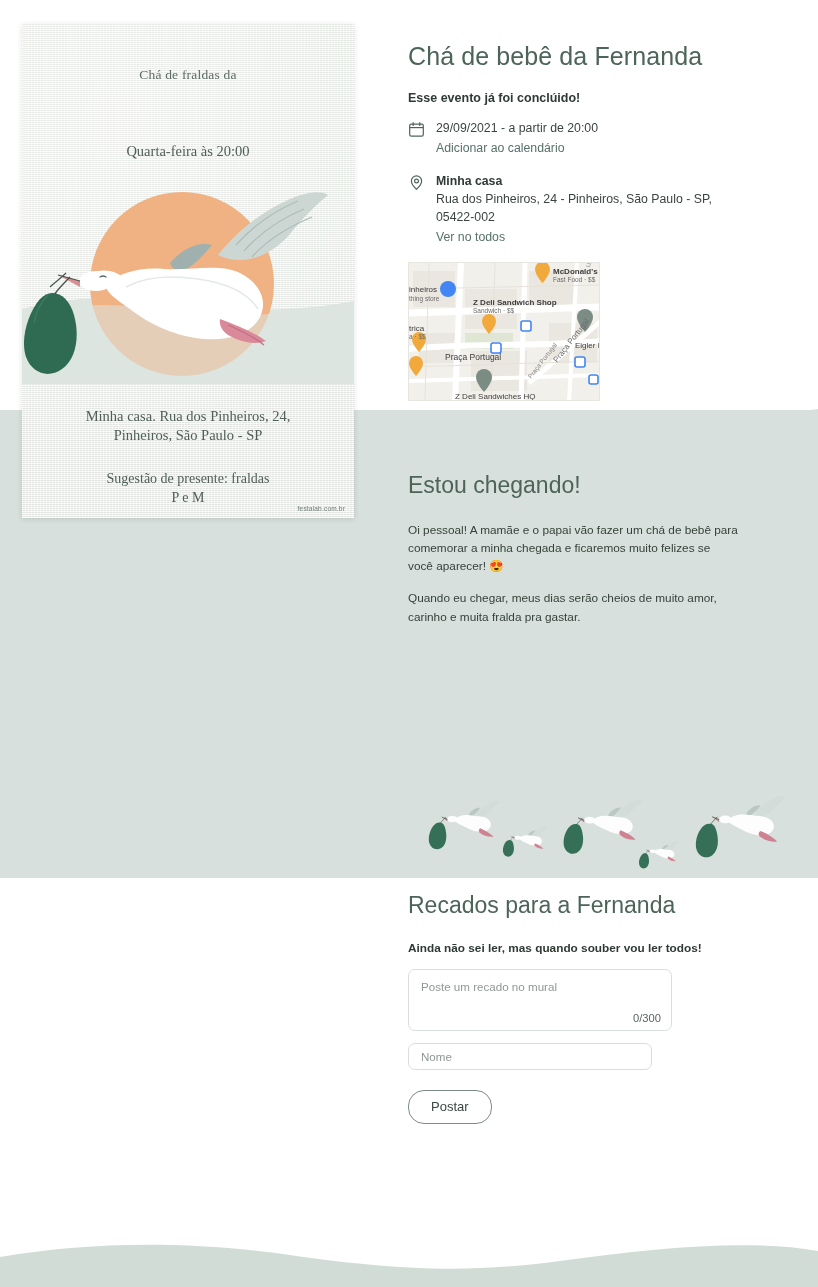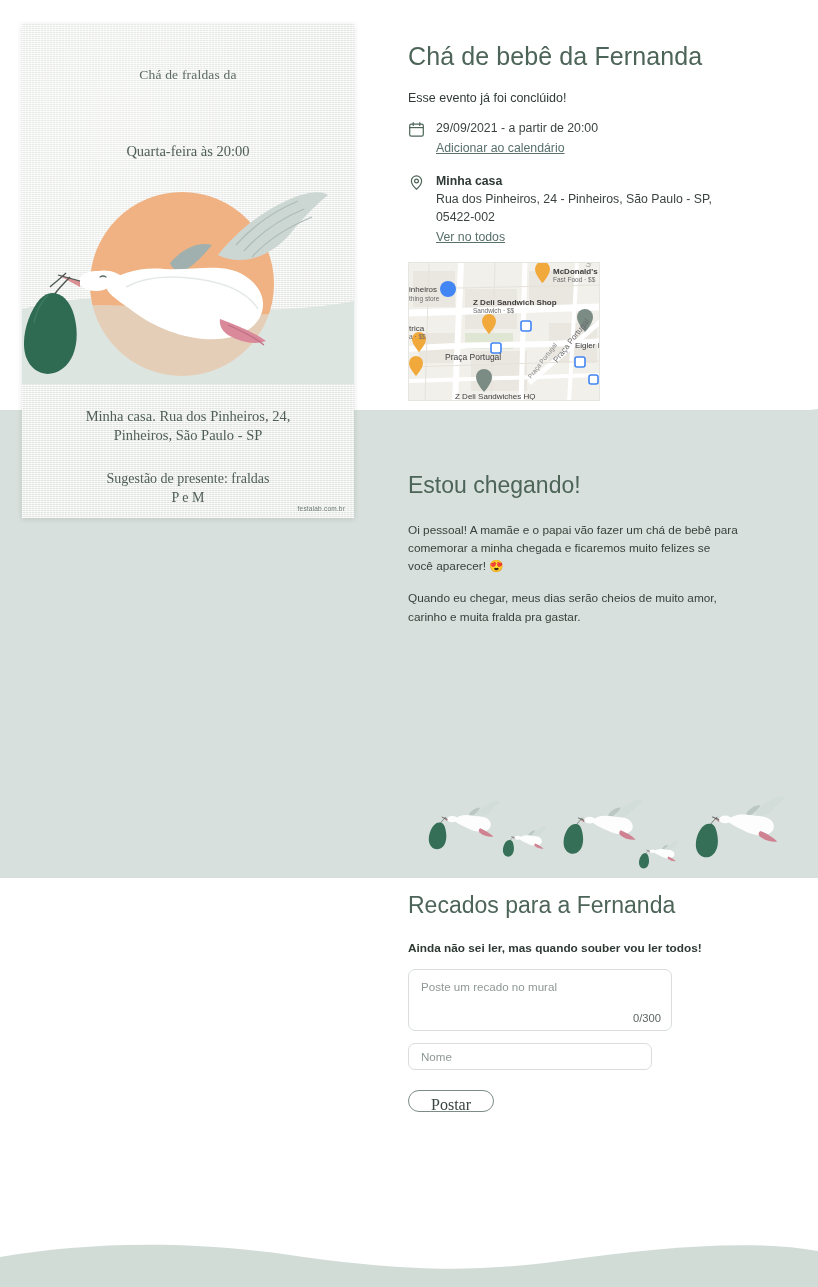--- a/index.html
+++ b/index.html
@@ -157,21 +157,21 @@
   }
   .event-title {
     font-size: 25px;
     font-weight: 400;
     color: #4d6458;
     letter-spacing: 0.1px;
     margin-bottom: 20px;
   }
   .event-status {
     font-size: 12.5px;
-    font-weight: normal;
+    font-weight: bold;
     color: #2f3a35;
     margin-bottom: 15px;
   }
   .info-row {
     display: flex;
     align-items: flex-start;
     gap: 11px;
     margin-bottom: 16px;
   }
   .info-icon {
@@ -191,21 +191,20 @@
   .info-strong {
     font-size: 12.3px;
     font-weight: bold;
     color: #2f3a35;
     line-height: 1.45;
   }
   .info-link {
     display: inline-block;
     font-size: 12.3px;
     color: #58706a;
-    text-decoration: underline;
     cursor: pointer;
     line-height: 1.5;
   }
 
   
   .map-thumb {
     position: relative;
     width: 192px;
     height: 139px;
     margin-top: 4px;
@@ -308,28 +307,28 @@
     font-family: "Liberation Sans", sans-serif;
     font-size: 11.6px;
     color: #3a433f;
     background: #ffffff;
     outline: none;
   }
   .name-input::placeholder { color: #8e9894; }
   .post-btn {
     display: inline-block;
     margin-top: 20px;
-    height: 22px;
+    height: 34px;
     padding: 0 22px;
     line-height: 28px;
     border: 1px solid #7d8c85;
     border-radius: 16px;
     background: #ffffff;
-    font-family: Liberation Serif, serif;
-    font-size: 16px;
+    font-family: Liberation Sans, sans-serif;
+    font-size: 13px;
     color: #3b4742;
     cursor: pointer;
   }
 </style>
 </head>
 <body>
 
 <div class="page">
 
   <div class="sage-band"></div>

